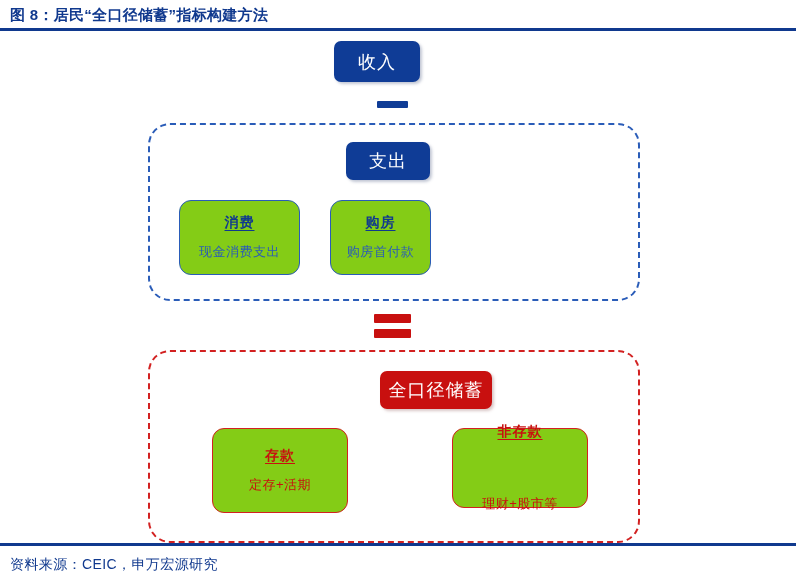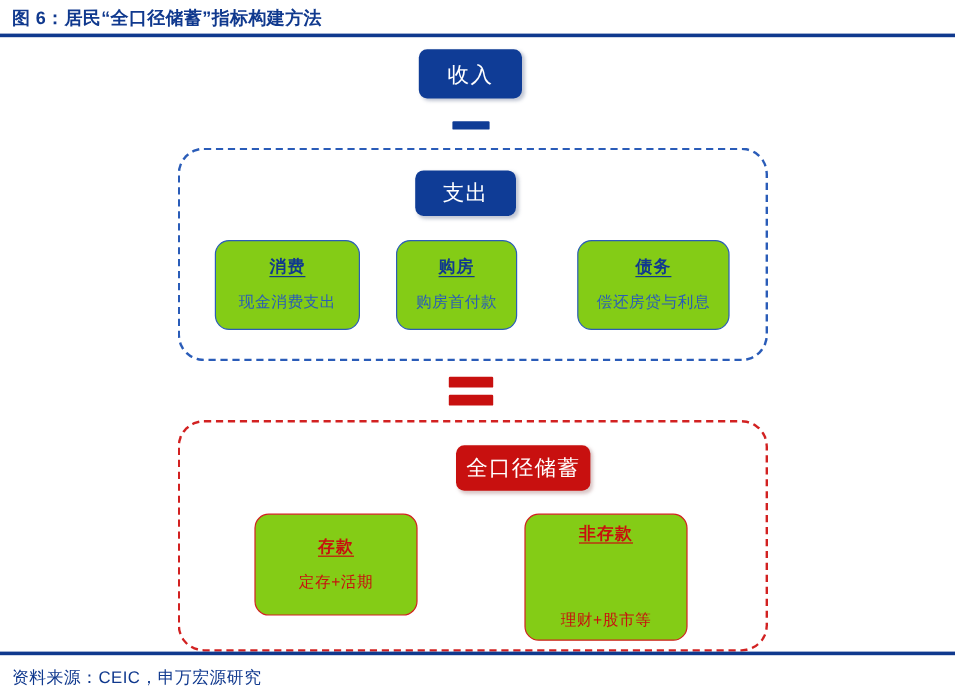--- a/index.html
+++ b/index.html
@@ -149,27 +149,27 @@
     color: #10398E;
     font-size: 14px;
     letter-spacing: 0.4px;
     white-space: nowrap;
   }
 </style>
 </head>
 <body>
 
 <div class="fig-header">
-  <div class="fig-title">图 6：居民“全口径储蓄”指标构建方法</div>
+  <div class="fig-title">图 8：居民“全口径储蓄”指标构建方法</div>
 </div>
 <div class="title-rule"></div>
 
 <div class="canvas">
 
-  <div class="pill blue" style="left:349px; top:10px; width:86px; height:41px;">
+  <div class="pill blue" style="left:334px; top:10px; width:86px; height:41px;">
     <span>收入</span>
   </div>
 
   <div class="op-minus" style="left:377px; top:70px; width:31px; height:7px;"></div>
 
   <div class="group blue" style="left:148px; top:92px; width:492px; height:178px;">
   </div>
 
   <div class="pill blue" style="left:346px; top:111px; width:84px; height:38px;">
     <span>支出</span>
@@ -178,43 +178,39 @@
   <div class="card blue" style="left:179px; top:169px; width:121px; height:75px;">
     <div class="card-title">消费</div>
     <div class="card-desc">现金消费支出</div>
   </div>
 
   <div class="card blue" style="left:330px; top:169px; width:101px; height:75px;">
     <div class="card-title">购房</div>
     <div class="card-desc">购房首付款</div>
   </div>
 
-  <div class="card blue" style="left:481px; top:169px; width:127px; height:75px;">
-    <div class="card-title">债务</div>
-    <div class="card-desc">偿还房贷与利息</div>
-  </div>
 
   <div class="op-equals" style="left:374px; top:283px; width:37px; height:24px;">
     <div class="bar b1"></div>
     <div class="bar b2"></div>
   </div>
 
   <div class="group red" style="left:148px; top:319px; width:492px; height:193px;">
   </div>
 
   <div class="pill red" style="left:337px; top:340px; width:112px; height:38px;">
     <span>全口径储蓄</span>
   </div>
 
   <div class="card red" style="left:212px; top:397px; width:136px; height:85px;">
     <div class="card-title">存款</div>
     <div class="card-desc">定存+活期</div>
   </div>
 
-  <div class="card red" style="left:437px; top:397px; width:136px; height:106px;gap:43px;">
+  <div class="card red" style="left:452px; top:397px; width:136px; height:80px;gap:43px;">
     <div class="card-title">非存款</div>
     <div class="card-desc">理财+股市等</div>
   </div>
 
 </div>
 
 <div class="footer-rule"></div>
 <div class="source">资料来源：CEIC，申万宏源研究</div>
 
 </body></html>

